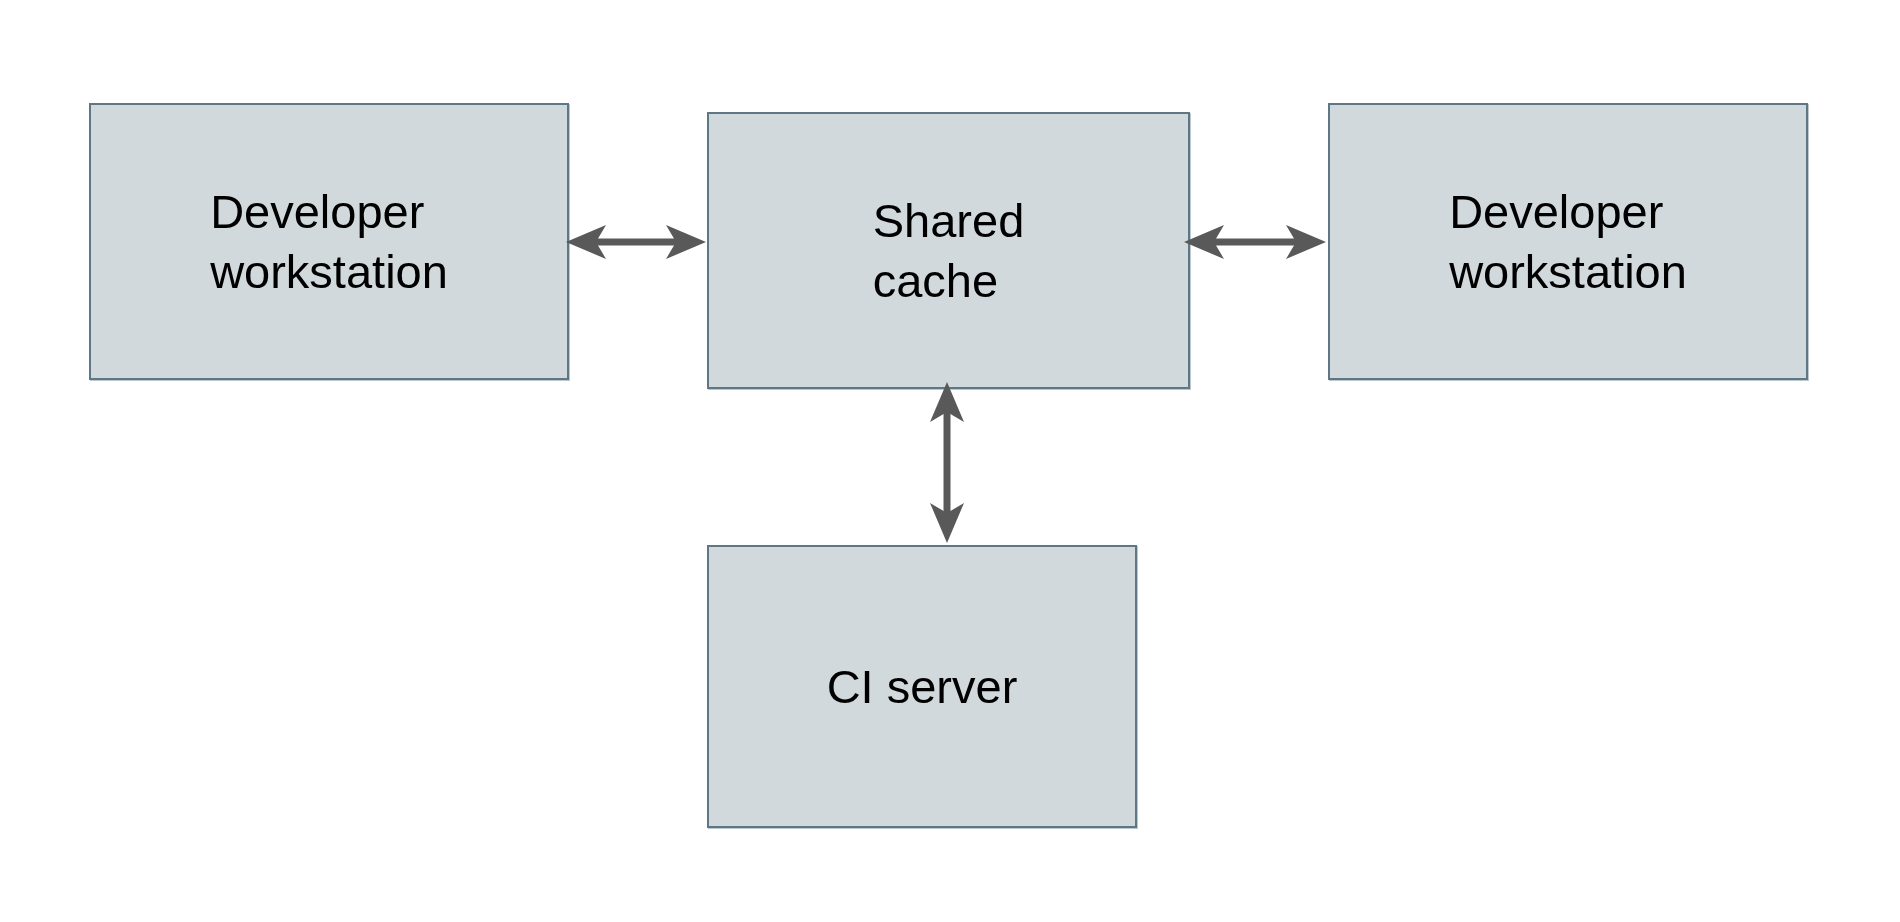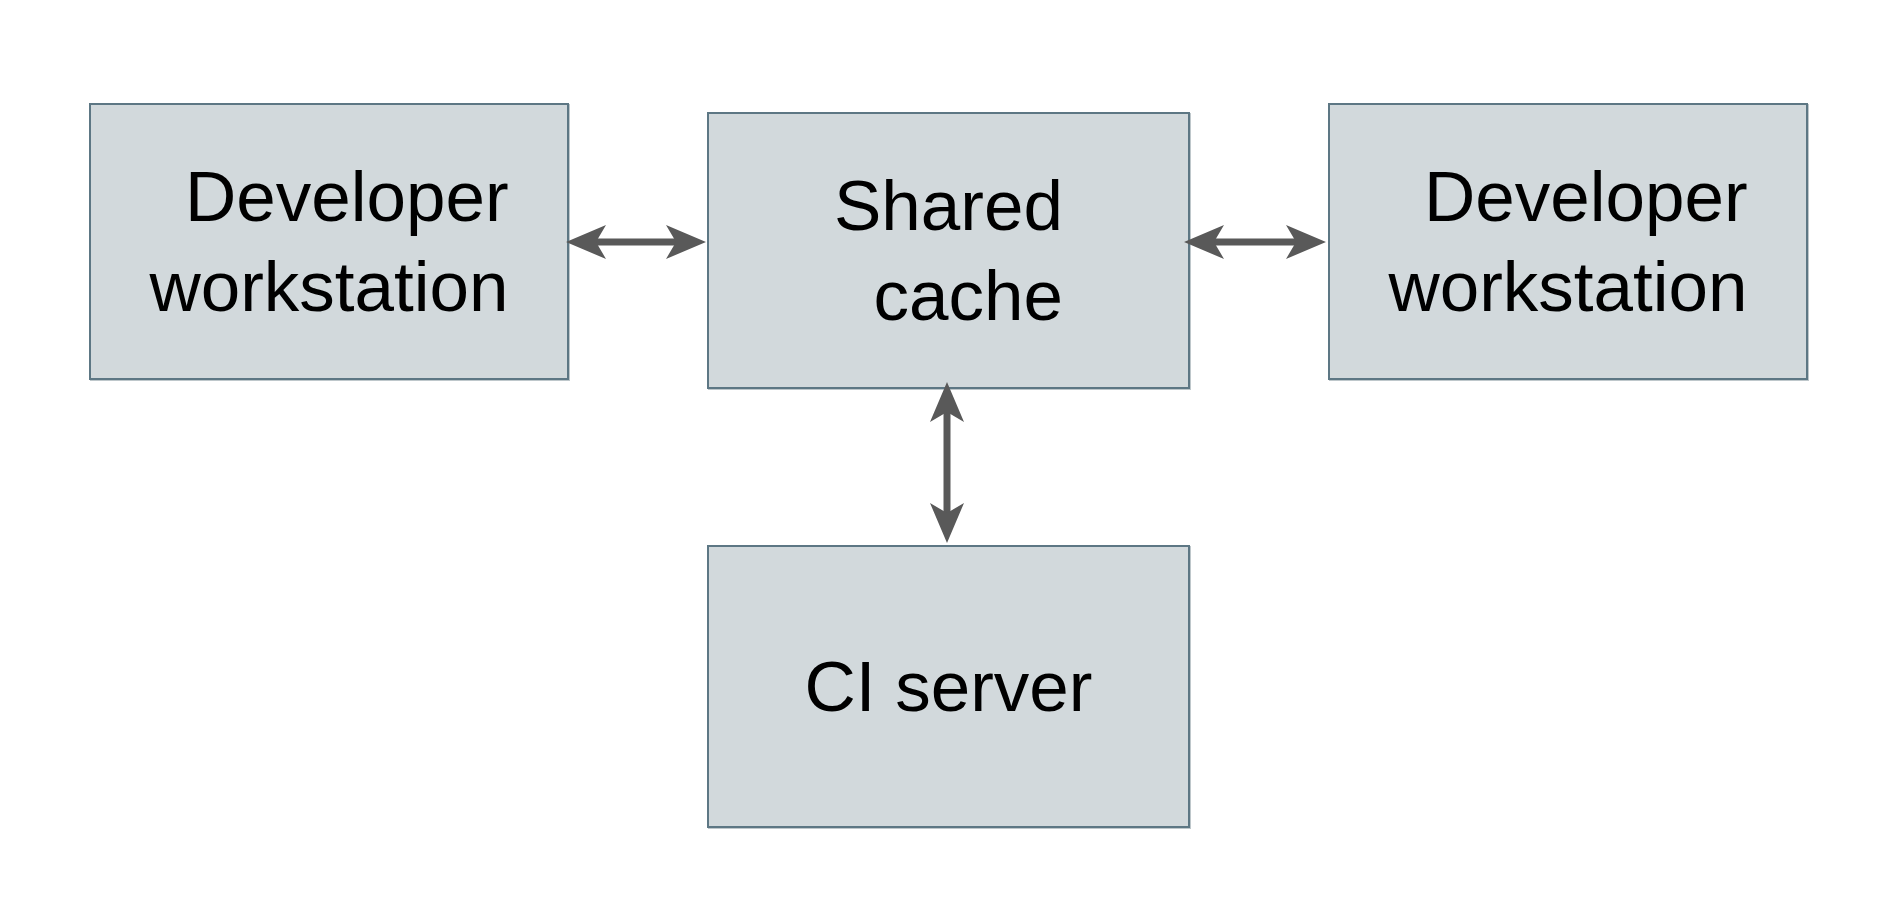--- a/index.html
+++ b/index.html
@@ -26,31 +26,31 @@
   .node {
     position: absolute;
     background: var(--node-fill);
     border: 2px solid var(--node-border);
     box-shadow: 1px 1px 0 rgba(70, 95, 105, 0.35);
     display: flex;
     align-items: center;
     justify-content: center;
   }
   .node .label {
-    font-size: 71px;
+    font-size: 47px;
     line-height: 1.26;
     color: var(--text);
-    text-align: right;
+    text-align: left;
     white-space: pre-line;
     letter-spacing: 0px;
   }
   .node-dev-left  { left: 89px;   top: 103px; width: 480px; height: 277px; }
   .node-cache     { left: 707px;  top: 112px; width: 483px; height: 277px; }
   .node-dev-right { left: 1328px; top: 103px; width: 480px; height: 277px; }
-  .node-ci        { left: 707px;  top: 545px; width: 483px; height: 283px; }
+  .node-ci        { left: 707px;  top: 545px; width: 430px; height: 283px; }
   .arrows {
     position: absolute;
     left: 0; top: 0;
     width: 1900px;
     height: 922px;
     pointer-events: none;
   }
 </style>
 </head>
 <body>

